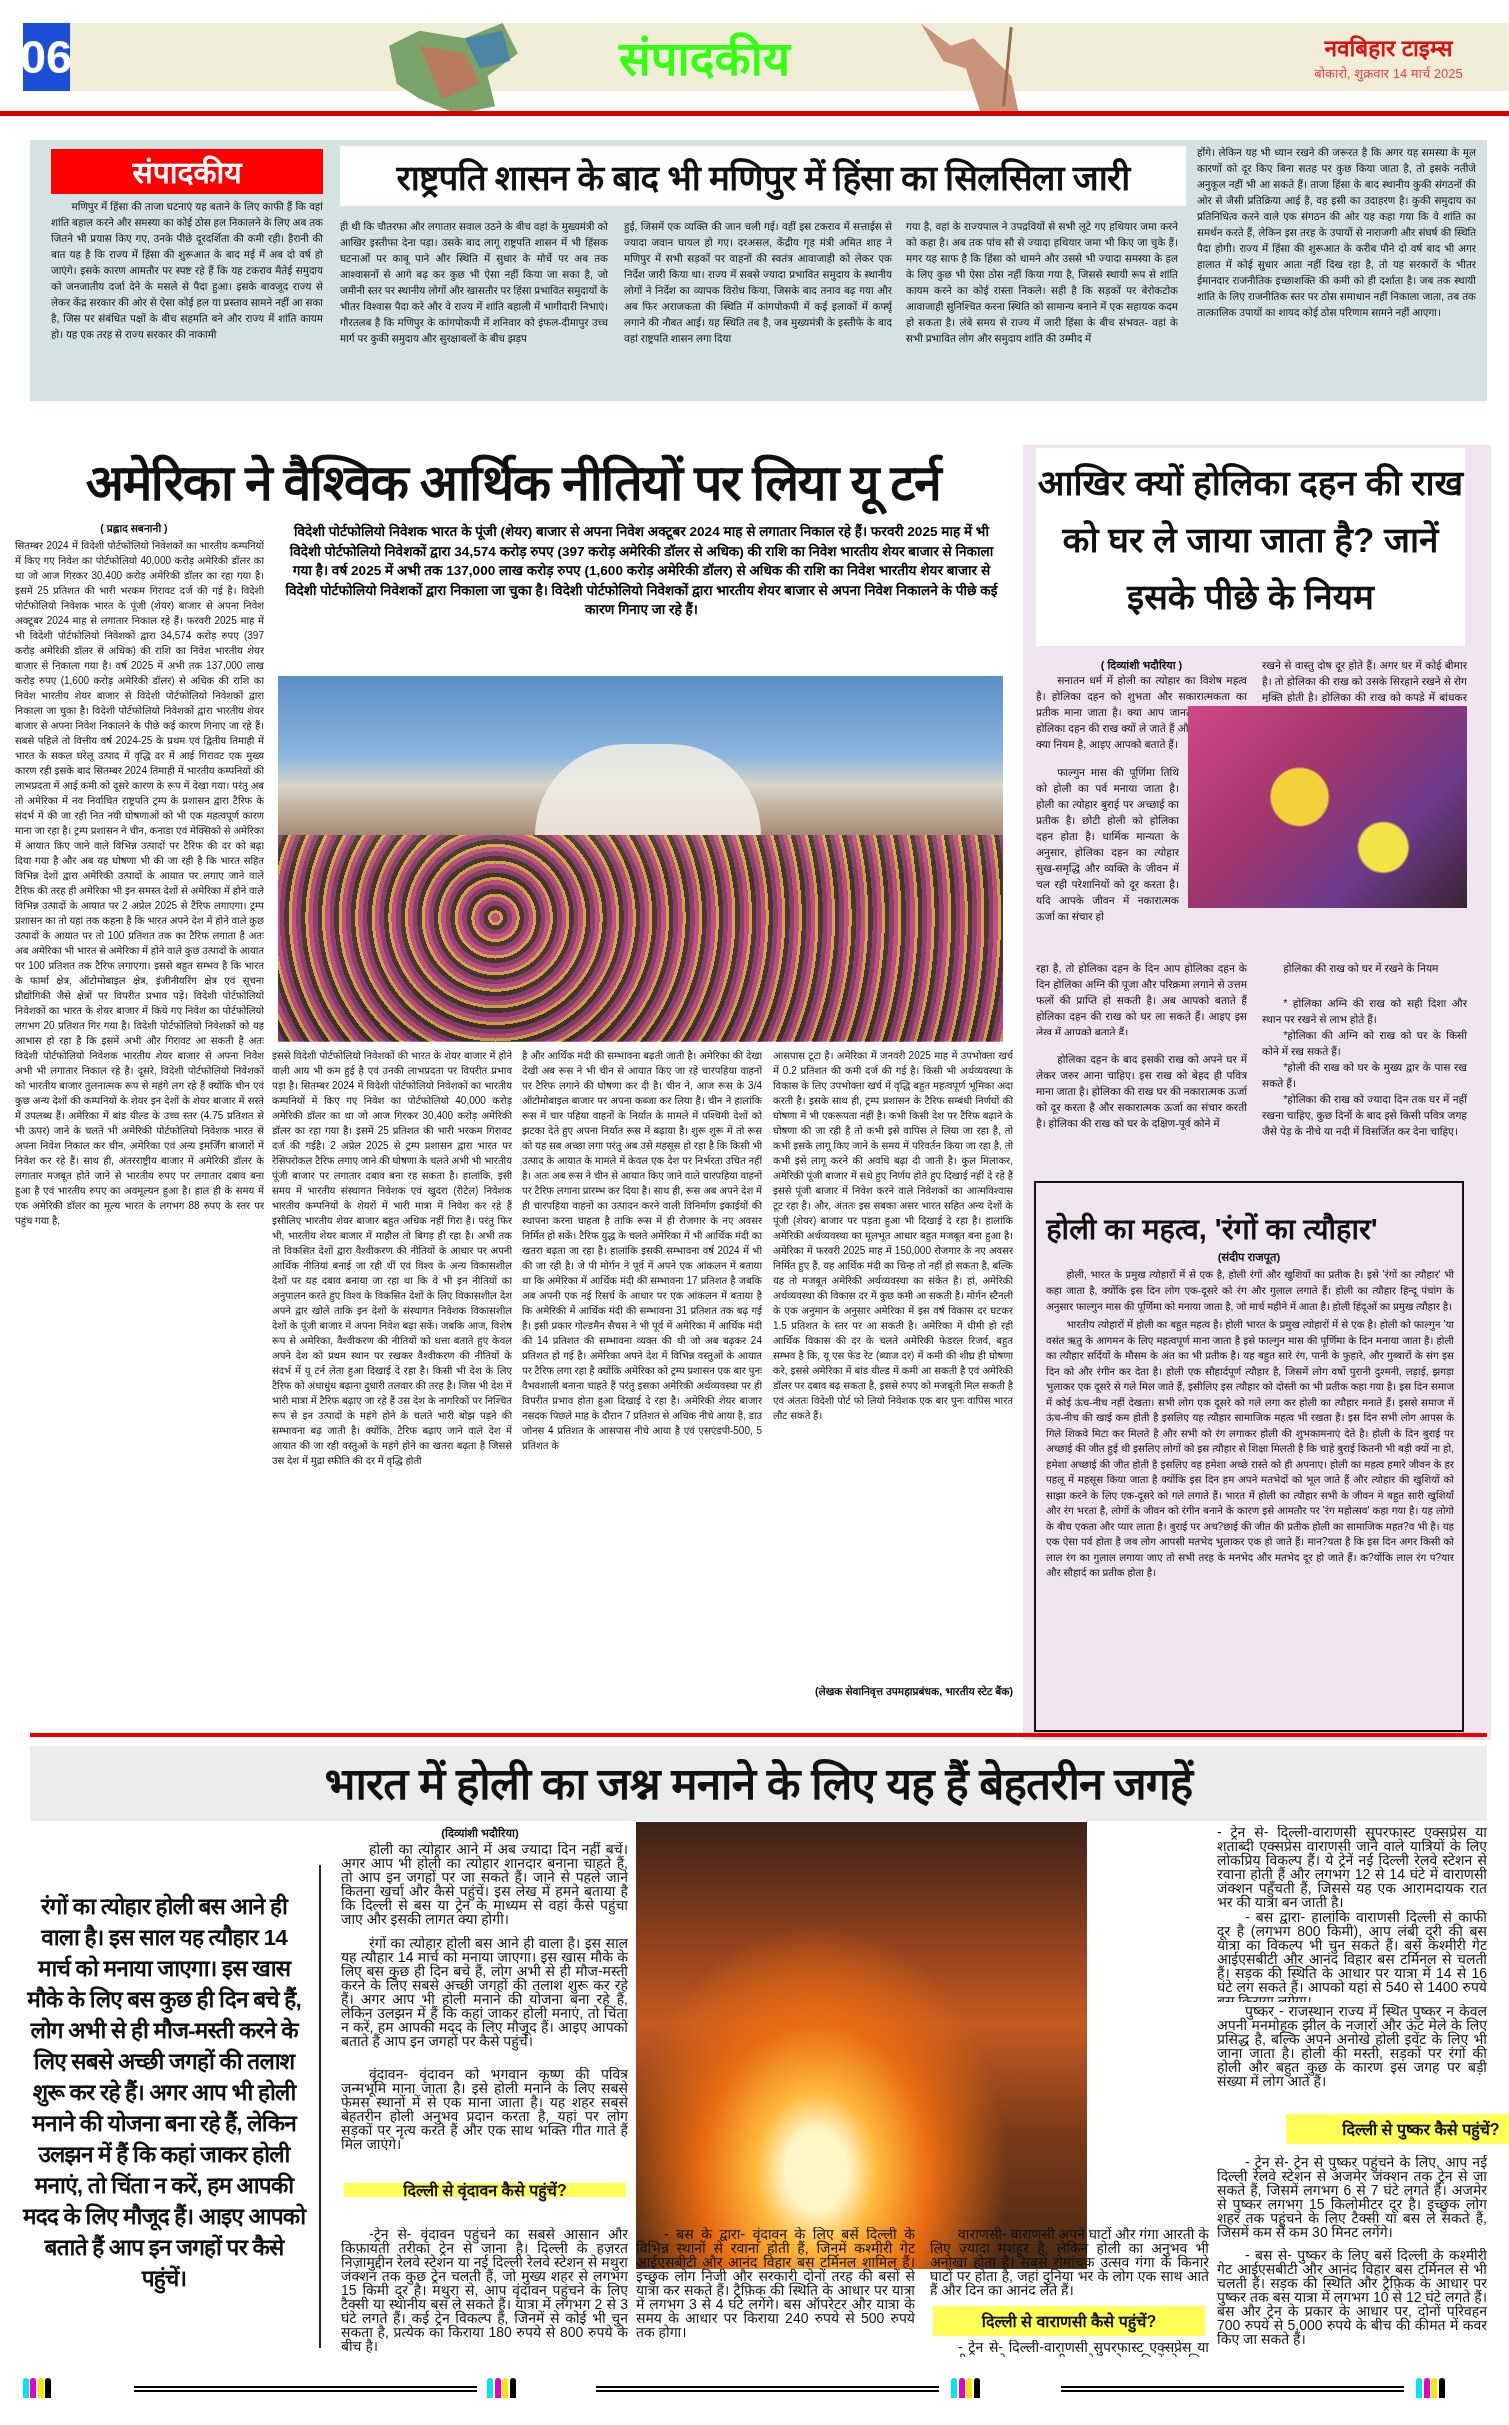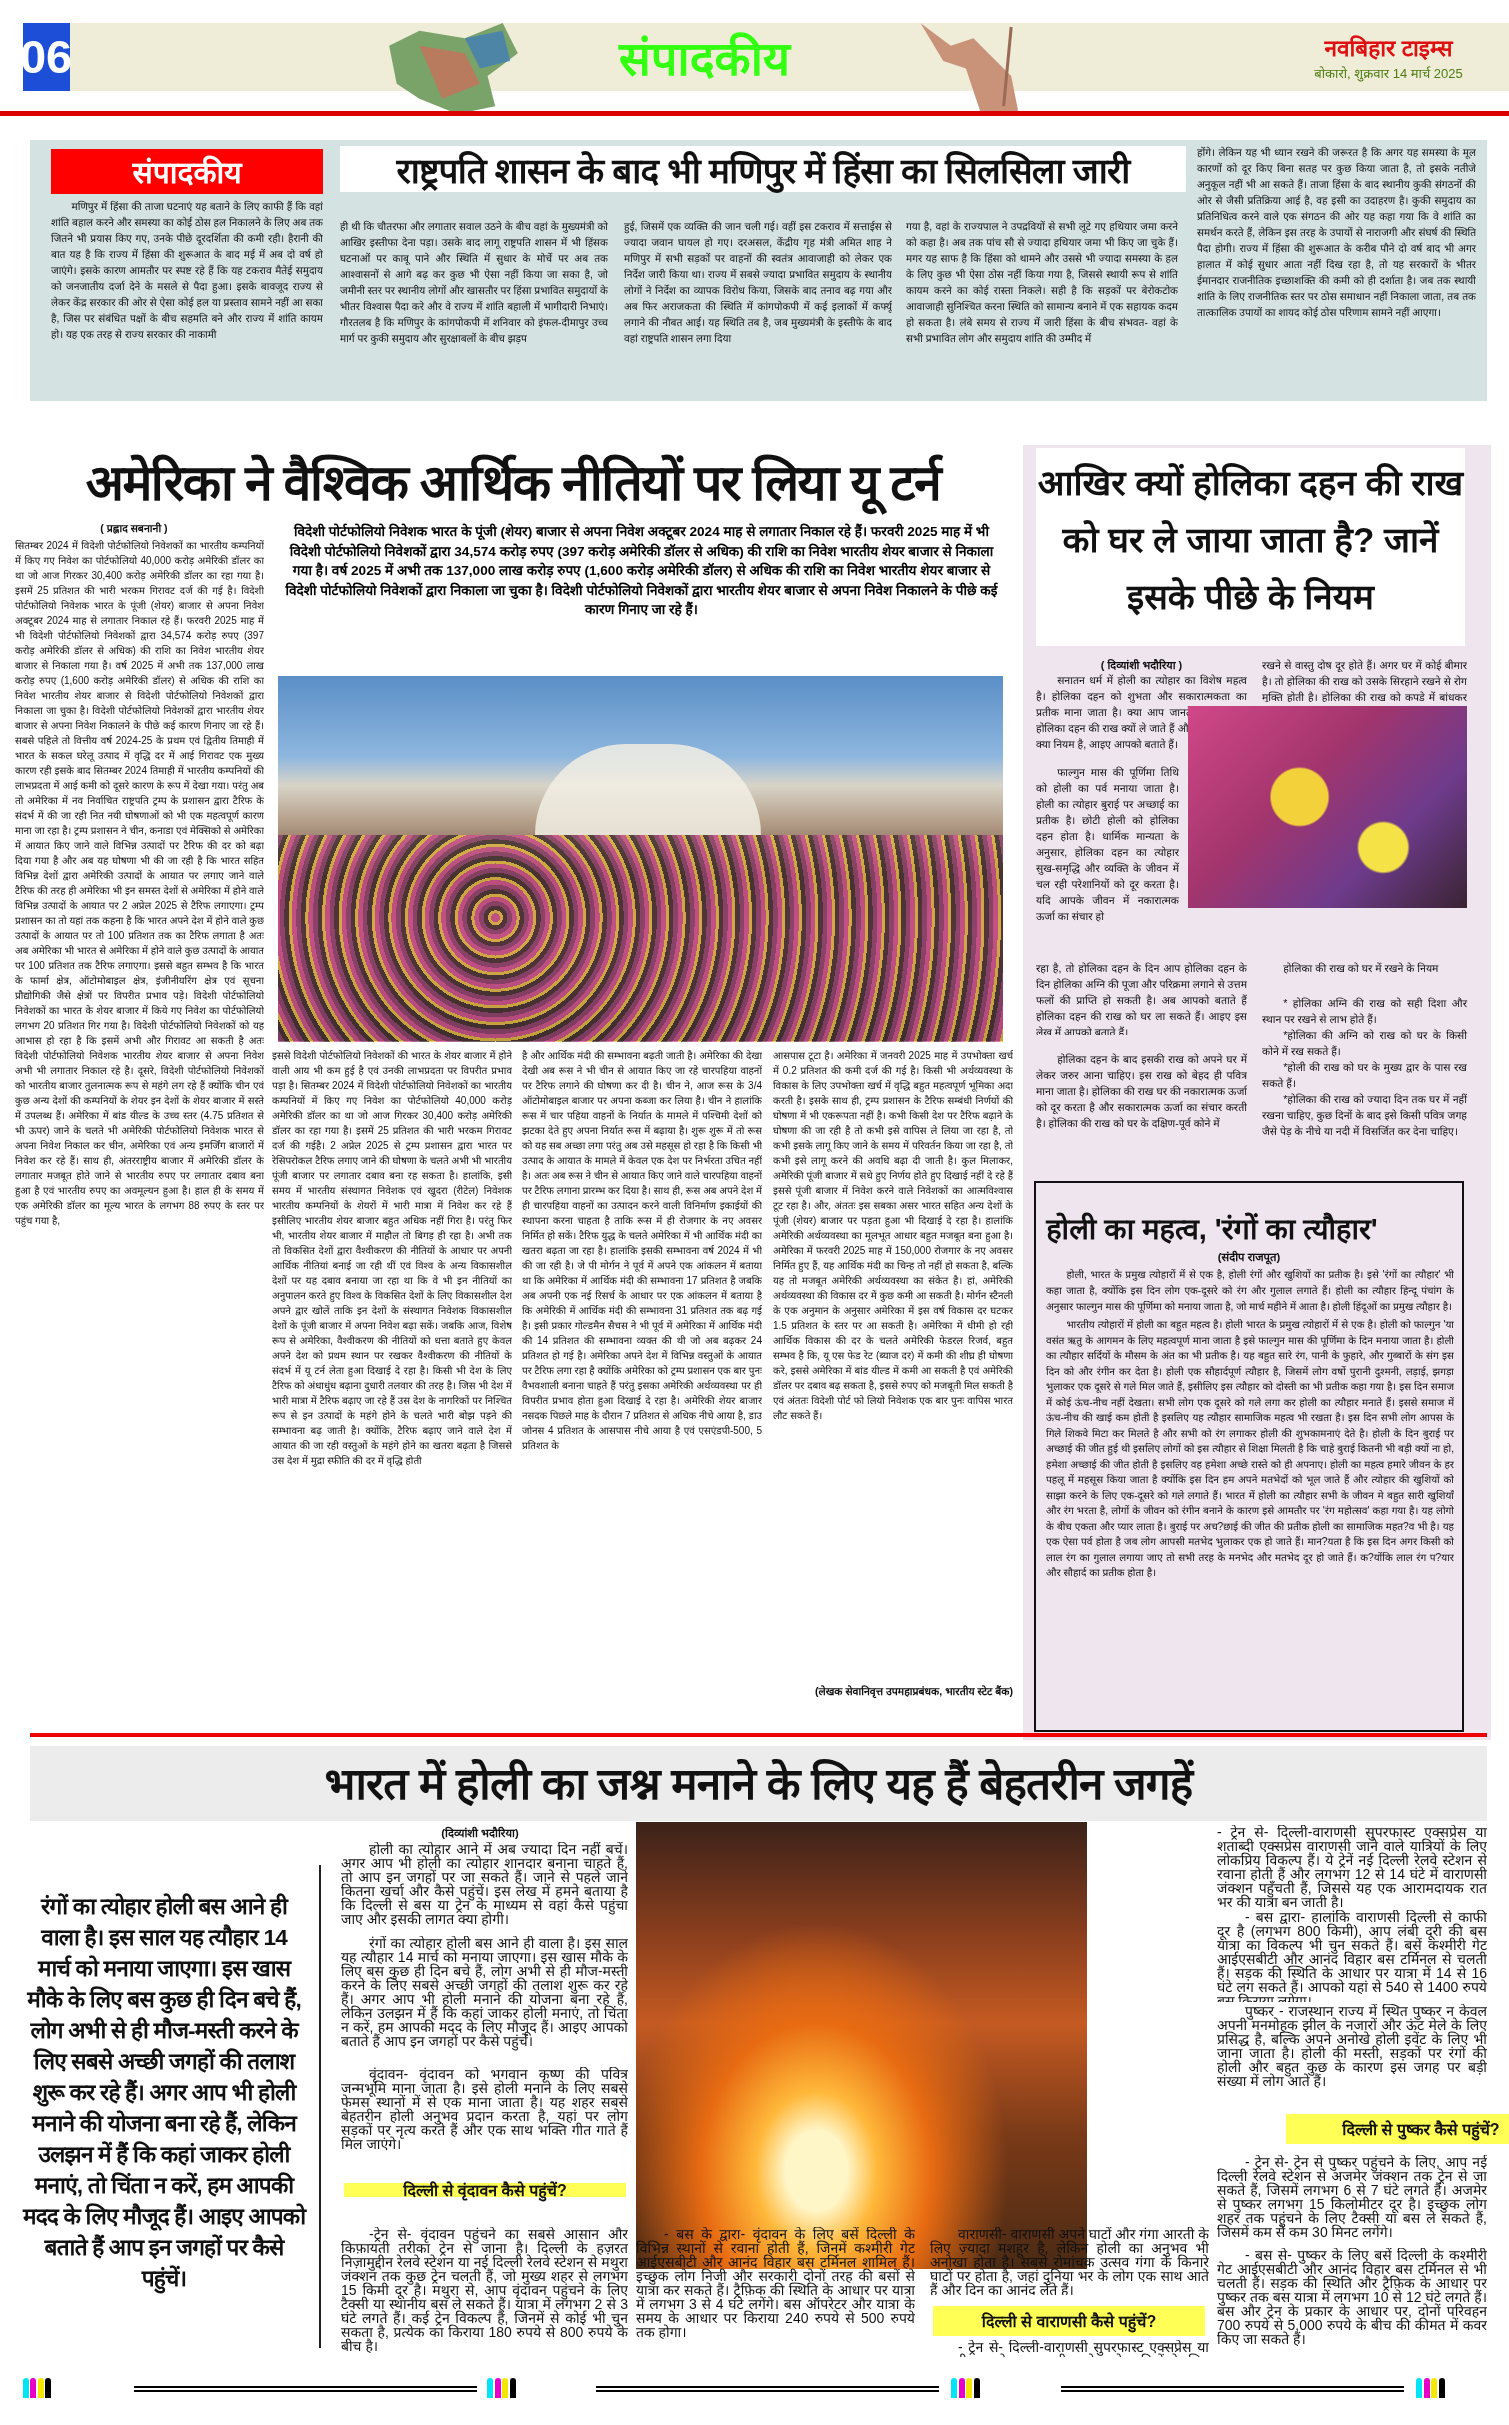--- a/index.html
+++ b/index.html
@@ -5,26 +5,26 @@
 *{box-sizing:border-box;margin:0;padding:0}
 body{width:1510px;height:2426px;background:#fff;font-family:"Liberation Sans","DejaVu Sans",sans-serif;color:#111;position:relative;overflow:hidden}
 .abs{position:absolute}
 
 #masthead{left:22.6px;top:22.6px;width:1487px;height:68px;background:#efecd8}
 #pageno{left:22.6px;top:22.6px;width:47px;height:68px;background:#1d4ed8;color:#fff;font-size:47px;font-weight:bold;display:flex;align-items:center;justify-content:center;font-family:"Liberation Sans Narrow","Liberation Sans",sans-serif}
 #sec-title{left:619px;top:24px;width:226px;height:65px;color:#33ff11;font-size:47px;font-weight:bold;display:flex;align-items:center}
 #map-art{left:374px;top:22.6px;width:159px;height:91px}
 #statue-art{left:898px;top:22.6px;width:166px;height:91px}
 #brand{left:1283px;top:32px;width:211px;color:#dd1111;font-size:22.6px;font-weight:bold;text-align:center}
-#dateline{left:1283px;top:64px;width:211px;font-size:13px;text-align:center;color:#4d7c0f}
+#dateline{left:1283px;top:64px;width:211px;font-size:13px;text-align:center;color:#ef4444}
 #redrule{left:0;top:111px;width:1510px;height:5.3px;background:#dd0000}
 
 #editorial{left:30px;top:140px;width:1457px;height:261px;background:#d5e2e2}
 .edlabel{left:51px;top:149px;width:272px;height:45px;background:#ff0000;color:#fff;font-size:30px;font-weight:bold;display:flex;align-items:center;justify-content:center}
-.edhead{left:340px;top:146px;width:846px;height:46px;background:#fff;font-size:35px;font-weight:bold;display:flex;align-items:center;justify-content:center;letter-spacing:-0.8px}
+.edhead{left:340px;top:146px;width:846px;height:60px;background:#fff;font-size:35px;font-weight:bold;display:flex;align-items:center;justify-content:center;letter-spacing:-0.8px}
 .col{font-size:10.3px;line-height:16px;text-align:justify;color:#111}
 .ind{text-indent:2em}
 
 #am-head{left:45px;top:447px;width:936px;height:60px;font-size:50px;font-weight:900;text-align:center;letter-spacing:-1.5px}
 #am-byline{left:0;top:521px;width:268px;text-align:center;font-size:10.6px;font-weight:bold}
 #am-lead{left:279px;top:522px;width:725px;font-size:13.6px;line-height:19.6px;font-weight:bold;text-align:center;color:#000}
 #am-photo{left:278px;top:676px;width:725px;height:365px;background:linear-gradient(180deg,#5b8fc7 0%,#8db6de 22%,#d8d4c8 30%,#b49e88 40%,#6b4a42 55%,#9a5a6b 70%,#4a3a3a 100%)}
 #am-photo .dome{position:absolute;left:257px;top:68px;width:226px;height:91px;background:#f2efe4;border-radius:113px 113px 0 0;opacity:.85}
 #am-photo .crowd{position:absolute;left:0;top:159px;width:725px;height:207px;background:repeating-radial-gradient(circle at 30% 40%,#d24e8e 0 4.5px,#e8c23b 4.5px 7.5px,#3a2a2a 7.5px 12px,#8a3c6a 12px 16.6px);opacity:.75}
 .amcol{font-size:10px;line-height:15px;text-align:justify}

